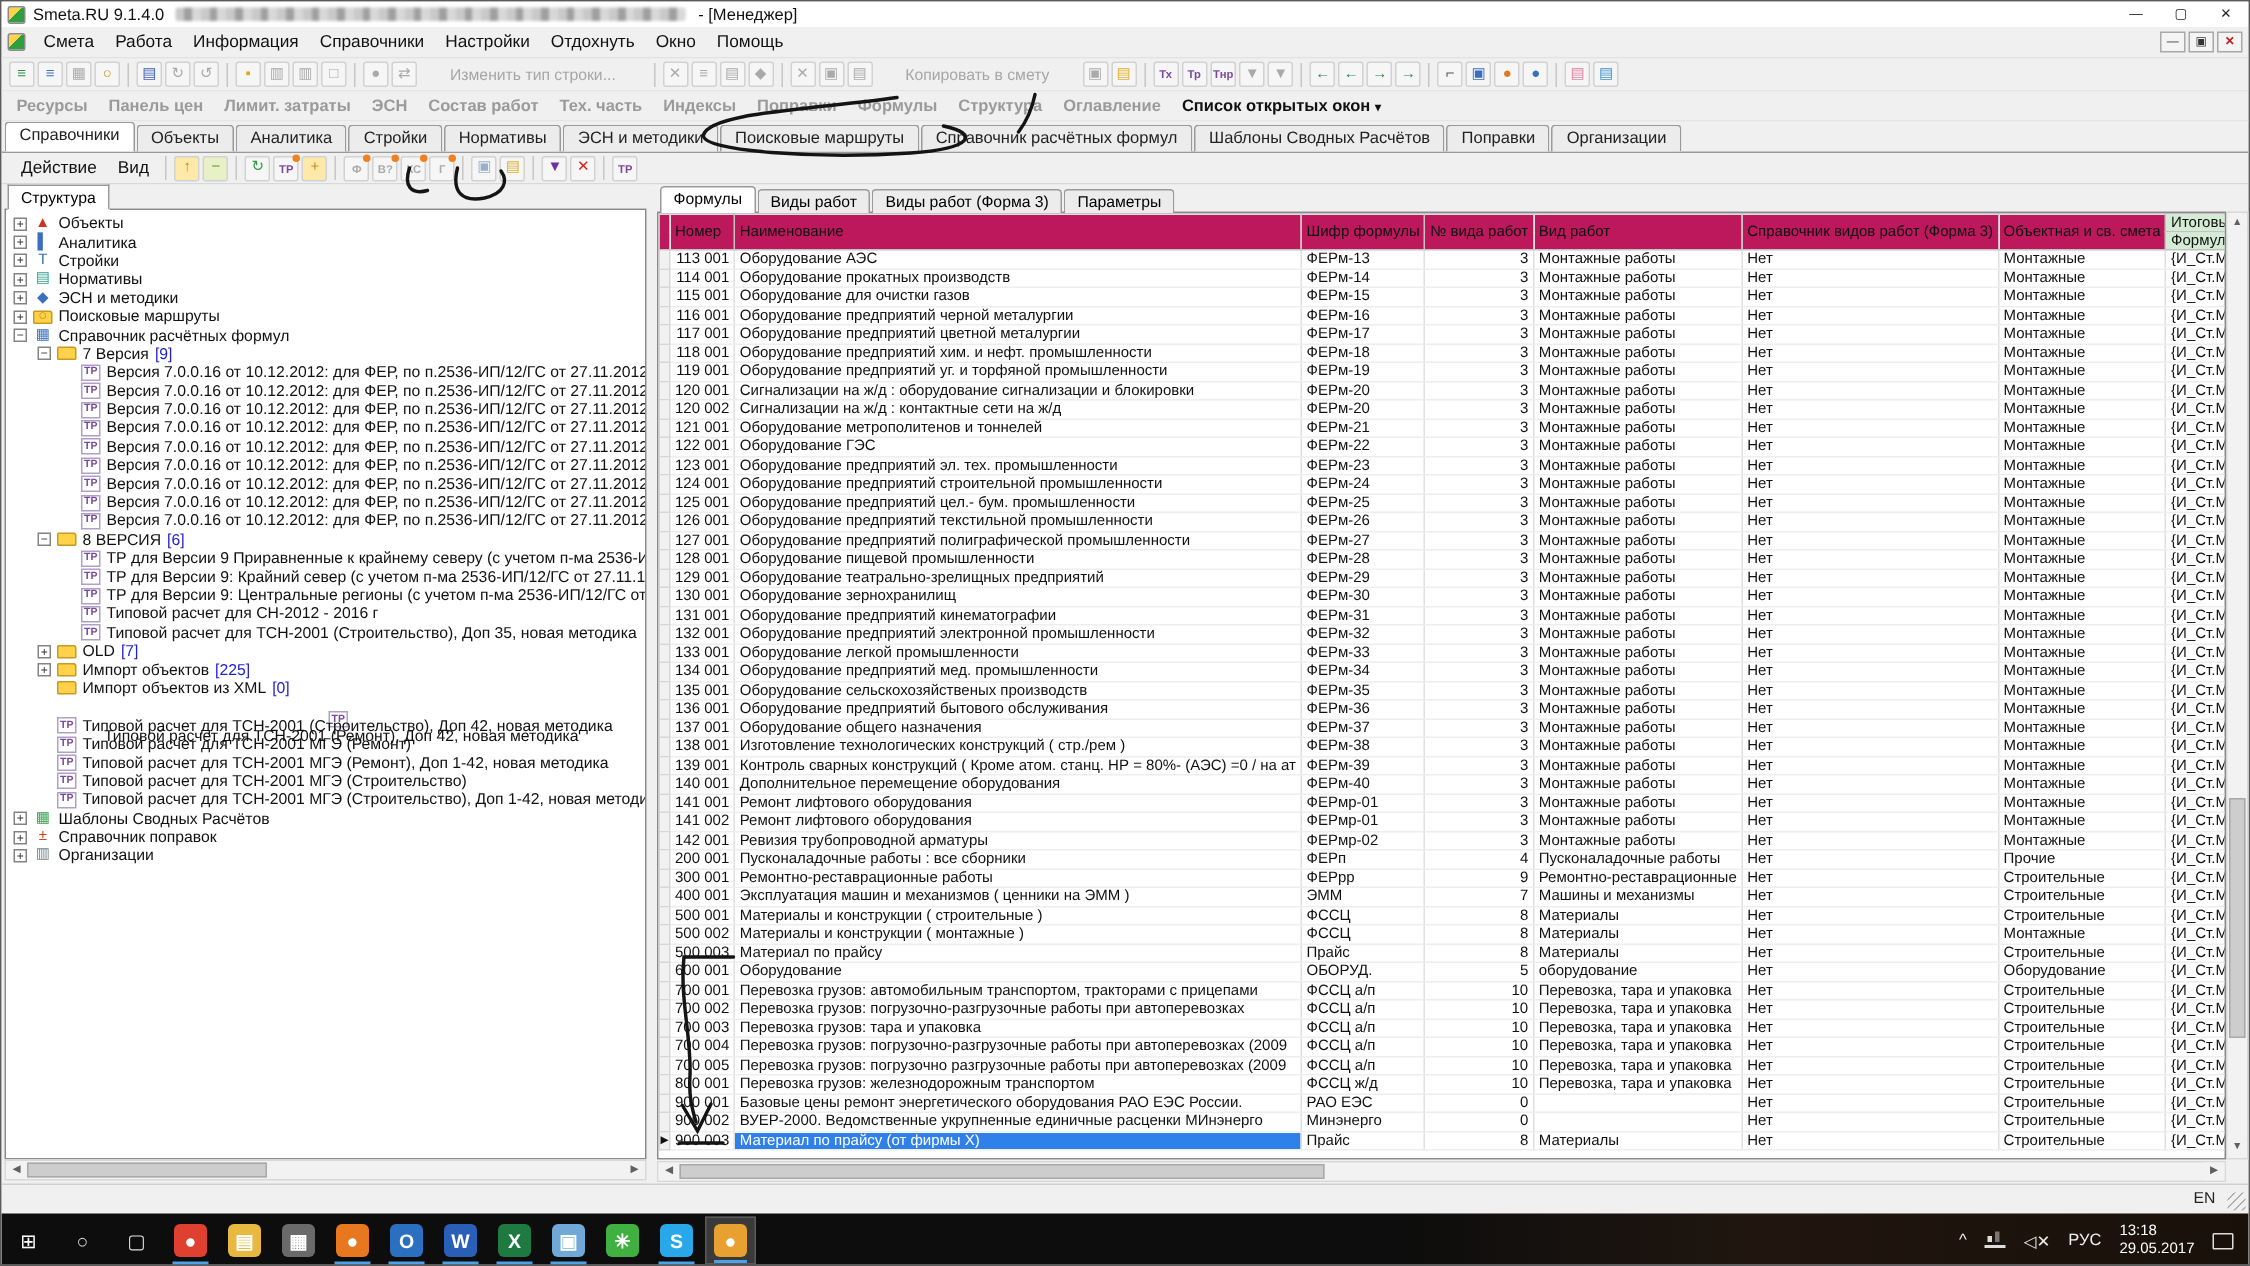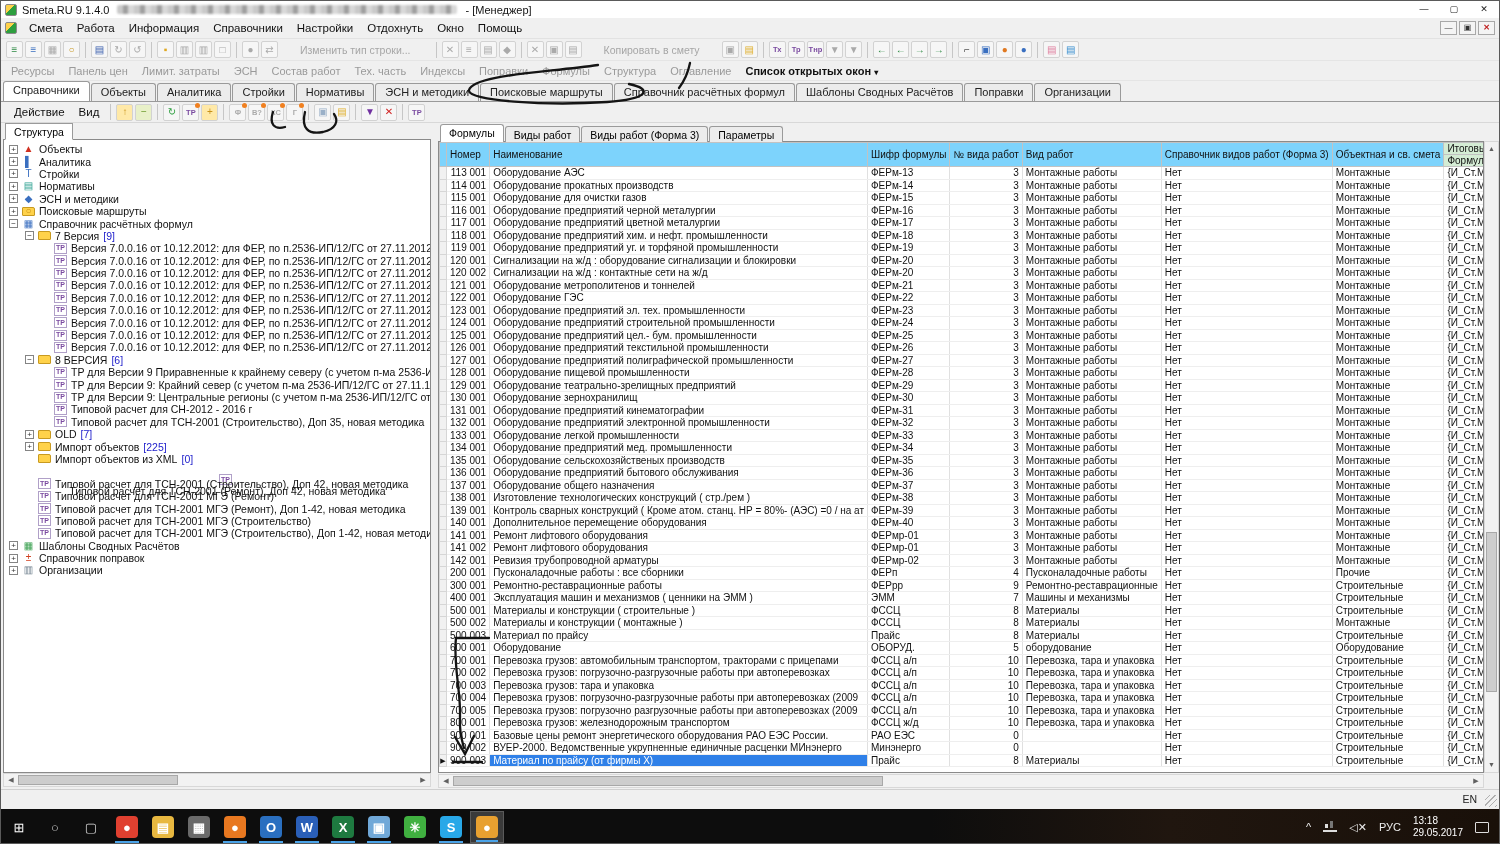--- a/index.html
+++ b/index.html
@@ -26,21 +26,21 @@
   .tb-sep { width:1px; height:16px; background:#c6c6c6; margin:0 4px; flex:none; }
   .chip { position:relative; min-width:17px; height:17px; border:1px solid #d2d2d2; background:#f6f6f6; border-radius:2px; margin:0 1px; flex:none; display:flex; align-items:center; justify-content:center; font-size:10px; padding:0 1px; }
   .chip .gl { font-size:10px; line-height:10px; }
   .chip .lb { font-size:7.5px; font-weight:bold; color:#7a4aa0; }
   .chip.gray .gl, .chip.gray .lb { color:#aaa !important; }
   .chip .dot { position:absolute; top:-2px; right:-2px; width:5px; height:5px; border-radius:50%; background:#f08020; }
   .tb-text { font-size:10.5px; color:#a6a6a6; margin:0 21px; white-space:nowrap; }
 
   
   .ribbon { height:20px; background:#f0f0f0; display:flex; align-items:center; font-size:11px; padding-left:10px; border-bottom:1px solid #e5e5e5; }
-  .ribbon-item { color:#9a9a9a; margin-right:14px; white-space:nowrap; }
+  .ribbon-item { color:#9a9a9a; margin-right:14px; white-space:nowrap;font-weight:bold; }
   .ribbon-open { color:#111; font-weight:bold; white-space:nowrap; }
   .ribbon-open .arr { font-size:8px; }
 
   
   .tabrow { height:21px; background:#f0f0f0; display:flex; align-items:flex-end; padding-left:2px; border-bottom:1px solid #9a9a9a; }
   .wtab { border:1px solid #9a9a9a; border-bottom:none; border-radius:3px 3px 0 0; background:#ececec; padding:2px 9px 2px 9px; font-size:11px; color:#222; margin-right:1px; height:18px; white-space:nowrap; }
   .wtab.active { background:#fff; height:20px; font-weight:normal; }
 
   
   .actionbar { height:21px; background:#f0f0f0; display:flex; align-items:center; padding-left:6px; border-bottom:1px solid #d8d8d8; }
@@ -62,21 +62,21 @@
   .badge { color:#2222cc; margin-left:4px; }
 
   .splitter { position:absolute; left:432px; top:0; width:5px; height:666px; background:#f0f0f0; }
 
   .right-panel { position:absolute; left:437px; top:0; right:0; height:666px; }
   .rp-tabs { position:absolute; left:2px; top:0; height:19px; display:flex; align-items:flex-end; z-index:2; }
   .rtab { border:1px solid #9a9a9a; border-bottom:none; border-radius:3px 3px 0 0; background:#ececec; font-size:10.5px; padding:2px 8px; margin-right:1px; height:16px; white-space:nowrap; }
   .rtab.active { background:#fff; height:18px; }
   .table-wrap { position:absolute; left:0; right:15px; top:18px; bottom:16px; border:1px solid #8a8a8a; background:#fff; overflow:hidden; }
   table.grid { border-collapse:collapse; table-layout:fixed; }
-  .grid th { border:1px solid #c2c2c2; background:#7dd3fc; font-weight:normal; font-size:10px; text-align:left; padding:0 3px; white-space:nowrap; overflow:hidden; color:#111; }
+  .grid th { border:1px solid #c2c2c2; background:#be185d; font-weight:normal; font-size:10px; text-align:left; padding:0 3px; white-space:nowrap; overflow:hidden; color:#111; }
   .grid th.green { background:#d4ecd4; }
   .grid td { border-right:1px solid #e0e0e0; border-bottom:1px solid #eeeeee; font-size:10px; line-height:11px; padding:0 3px; white-space:nowrap; overflow:hidden; color:#111; height:12.5px; }
   .grid td.gutter { background:#f1f1f1; border:1px solid #d6d6d6; padding:0; text-align:center; font-size:7px; color:#111; }
   .grid td.r { text-align:right; }
   .grid td.sel { background:#2f80e8; color:#fff; }
 
   
   .sb { background:#f2f2f2; border:1px solid #d8d8d8; position:absolute; }
   .sb .arrow { position:absolute; background:#f2f2f2; color:#606060; font-size:7px; text-align:center; }
   .sb .thumb { position:absolute; background:#cdcdcd; border:1px solid #a8a8a8; }

